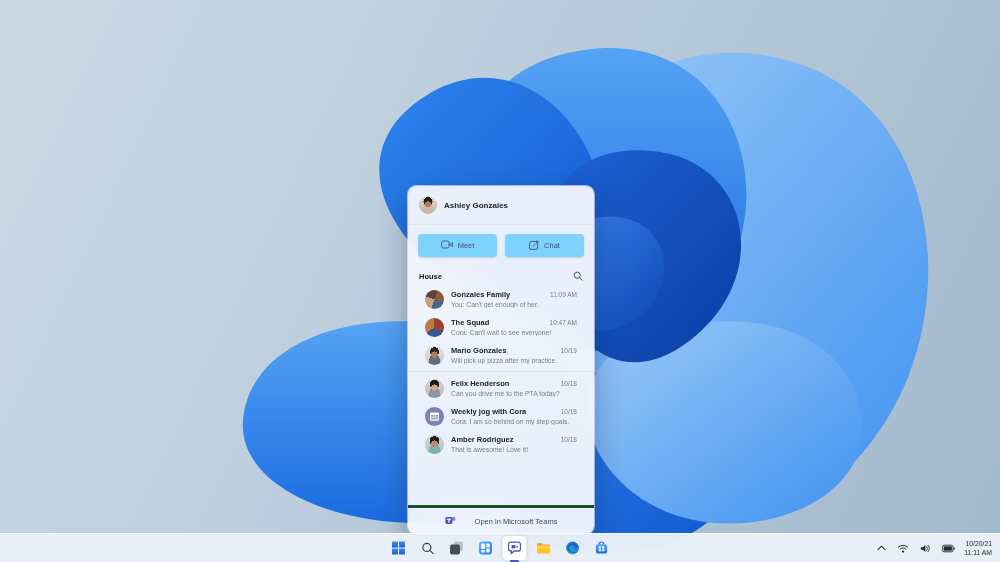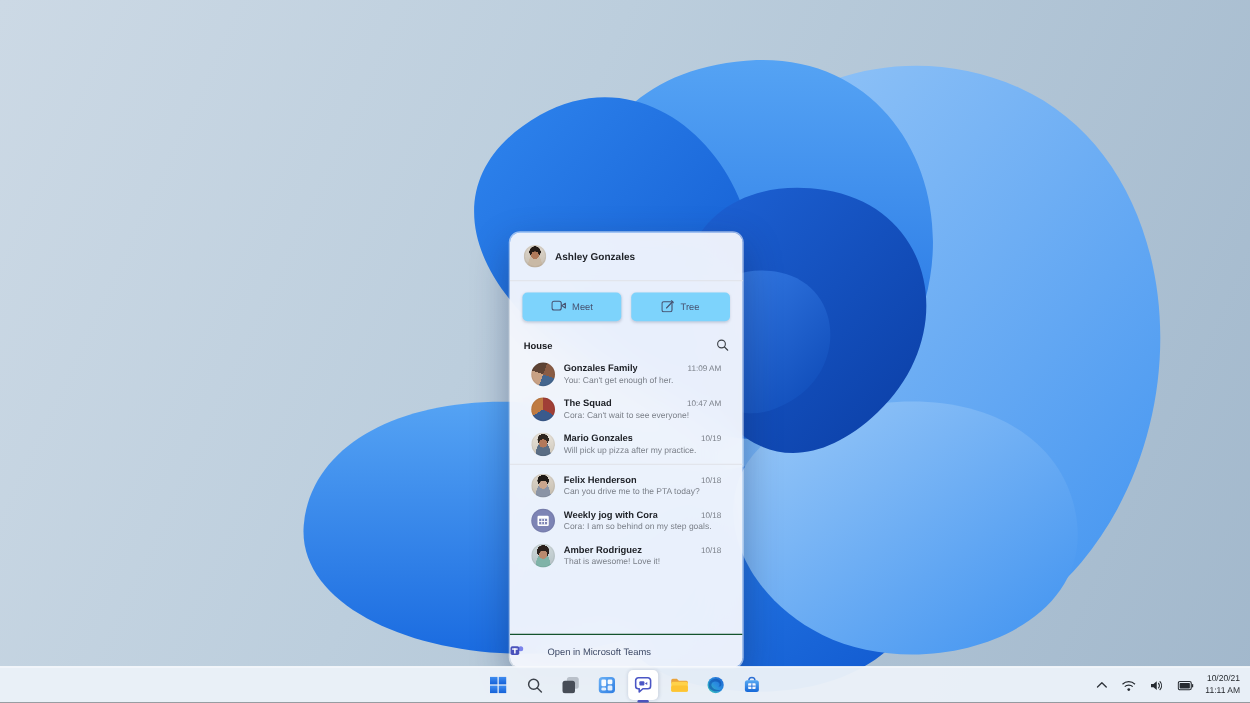--- a/index.html
+++ b/index.html
@@ -24,21 +24,21 @@
   .recent-label{font-size:7.5px;font-weight:700;color:#17191e;}
   .icon-btn{background:none;border:none;padding:0;cursor:pointer;display:flex;}
   .conv-list{flex:1;overflow:hidden;}
   .conv-item{display:flex;gap:7px;padding:5px 17px 4px;align-items:flex-start;cursor:pointer;}
   .c-main{flex:1;min-width:0;}
   .c-top{display:flex;justify-content:space-between;align-items:baseline;}
   .c-name{font-size:7.5px;font-weight:600;color:#202329;white-space:nowrap;overflow:hidden;}
   .c-time{font-size:6.5px;color:#7a7f88;flex:none;margin-left:4px;}
   .c-prev{font-size:6.8px;color:#7a7f88;margin-top:2px;white-space:nowrap;overflow:hidden;}
   .divider{height:1px;background:#e2e5ec;margin:2px 0;}
-  .fly-footer{border-top:1px solid #14532d;height:26px;display:flex;align-items:center;
+  .fly-footer{border-top:3px solid #14532d;height:26px;display:flex;align-items:center;justify-content:center;
     gap:19px;font-size:7.5px;color:#3e4a66;cursor:pointer;flex:none;}
 
   
   .avatar{width:19px;height:19px;border-radius:50%;flex:none;display:flex;align-items:center;justify-content:center;
     overflow:hidden;box-shadow:0 0 0 1px rgba(0,0,0,.05) inset;}
   .av--initials{background:#f3eeda;color:#5c5f54;font-size:6.5px;font-weight:700;letter-spacing:.2px;}
   .av--calendar{background:#7d84b5;}
   .av--group-photo-family{background:conic-gradient(from 20deg,#8a5c44 0 25%,#44668f 0 50%,#c8a184 0 75%,#5e4334 0 100%);}
   .av--group-photo-squad{background:conic-gradient(from 0deg,#a03f36 0 33%,#3a5a8c 0 66%,#c07b42 0 100%);}
   .av--photo-mario{background:
@@ -133,21 +133,21 @@
         </span>
         <span>Meet</span>
       </button>
       <button class="action-btn">
         <span>
           <svg width="10" height="10" viewBox="0 0 10 10">
               <rect x="0.6" y="1.4" width="8" height="8" rx="1.4" fill="none" stroke="#46516f" stroke-width="0.9"></rect>
               <path d="M4.2 6.4 L9.2 1.2 M8.2 0.6 L9.8 2.2" fill="none" stroke="#46516f" stroke-width="0.9" stroke-linecap="round"></path>
             </svg>
         </span>
-        <span>Tree</span>
+        <span>Chat</span>
       </button>
     </div>
 
     <div class="fly-recent">
       <span class="recent-label">House</span>
       <button class="icon-btn">
         <svg width="10" height="10" viewBox="0 0 10 10">
             <circle cx="4.2" cy="4.2" r="3.1" fill="none" stroke="#3c4147" stroke-width="0.9"></circle>
             <line x1="6.6" y1="6.6" x2="9.2" y2="9.2" stroke="#3c4147" stroke-width="0.9" stroke-linecap="round"></line>
           </svg>

